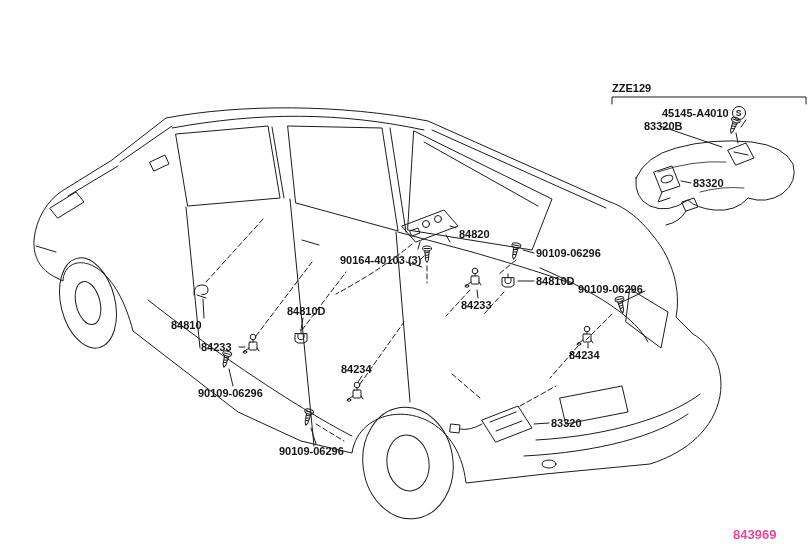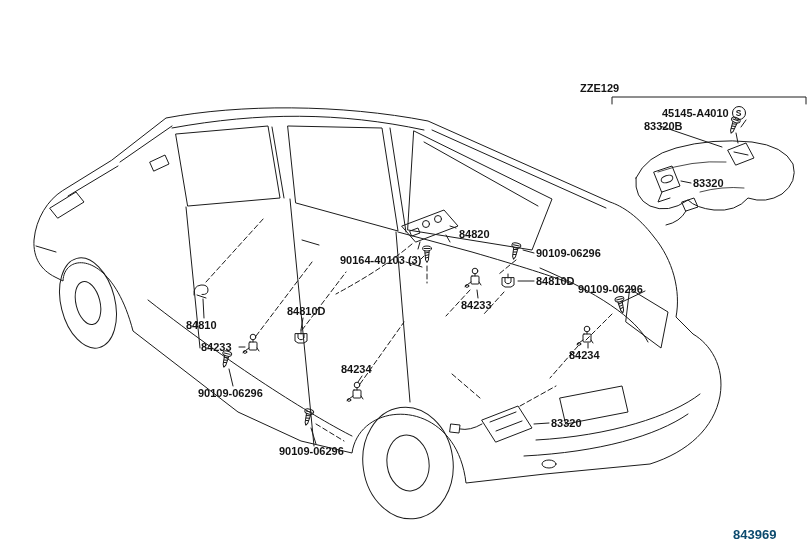--- a/index.html
+++ b/index.html
@@ -9,21 +9,21 @@
   svg path, svg line, svg ellipse, svg circle, svg rect{
     stroke:#1c1c1c; fill:none; stroke-width:1; stroke-linecap:round; stroke-linejoin:round;
   }
   svg .dash{stroke-dasharray:5 3;}
   svg .thin{stroke-width:0.8;}
   .lbl{position:absolute; font-weight:bold; font-size:11px; line-height:12px;
        color:#141414; white-space:nowrap; letter-spacing:0;}
   .scircle{display:inline-block; width:12px; height:12px; border:1.2px solid #141414;
        border-radius:50%; font-size:8.5px; line-height:12px; text-align:center;
        margin-left:3px; vertical-align:1px; font-weight:bold;}
-  .code{position:absolute; font-weight:bold; font-size:13px; color:#0c4a6e;}
+  .code{position:absolute; font-weight:bold; font-size:13px; color:#ec4899;}
 </style>
 </head>
 <body>
 
 <div class="stage">
 
   <svg width="811" height="560" viewBox="0 0 811 560">
     <defs>
       <g id="sym-screw">
         <ellipse cx="5" cy="2.5" rx="4.5" ry="2.5"></ellipse>
@@ -203,37 +203,37 @@
       <path d="M516,260 L499,274"></path>
       <path d="M612,314 L586,340"></path>
       <path d="M578,346 L550,378"></path>
       <path d="M520,406 L556,386"></path>
       <path d="M452,374 L480,398"></path>
       <path d="M316,424 L344,441"></path>
       <path d="M427,266 L427,283"></path>
     </g>
   </svg>
 
-  <div class="lbl" style="left:580px;top:82px">ZZE129</div>
+  <div class="lbl" style="left:612px;top:82px">ZZE129</div>
 
   <div class="lbl" style="left:662px;top:106px">
     <span>45145-A4010</span><span class="scircle">S</span>
   </div>
 
   <div class="lbl" style="left:644px;top:120px">83320B</div>
   <div class="lbl" style="left:693px;top:177px">83320</div>
 
   <div class="lbl" style="left:459px;top:228px">84820</div>
   <div class="lbl" style="left:340px;top:254px">90164-40103 (3)</div>
   <div class="lbl" style="left:536px;top:247px">90109-06296</div>
   <div class="lbl" style="left:536px;top:275px">84810D</div>
   <div class="lbl" style="left:578px;top:283px">90109-06296</div>
   <div class="lbl" style="left:461px;top:299px">84233</div>
   <div class="lbl" style="left:287px;top:305px">84810D</div>
-  <div class="lbl" style="left:186px;top:319px">84810</div>
+  <div class="lbl" style="left:171px;top:319px">84810</div>
   <div class="lbl" style="left:201px;top:341px">84233</div>
   <div class="lbl" style="left:569px;top:349px">84234</div>
   <div class="lbl" style="left:341px;top:363px">84234</div>
   <div class="lbl" style="left:198px;top:387px">90109-06296</div>
   <div class="lbl" style="left:551px;top:417px">83320</div>
   <div class="lbl" style="left:279px;top:445px">90109-06296</div>
 
   <div class="code" style="left:733px;top:527px">843969</div>
 
 </div>

